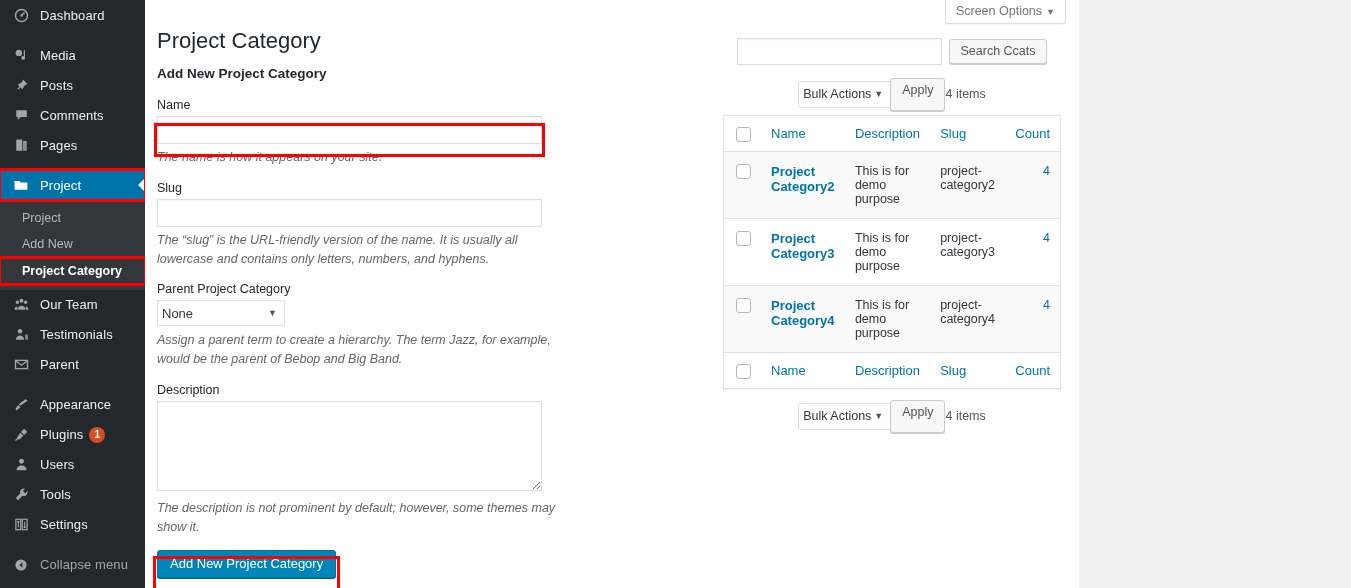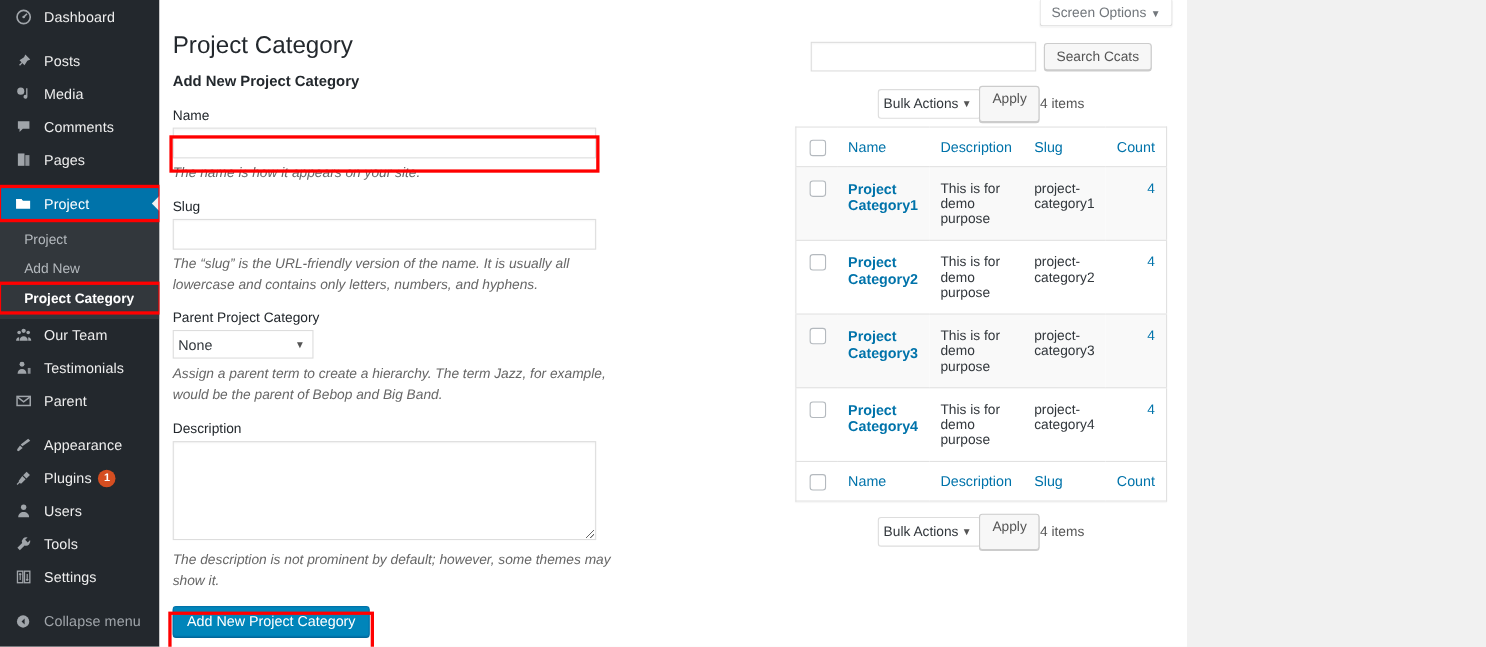--- a/index.html
+++ b/index.html
@@ -226,34 +226,34 @@
               <path d="M10 10 L14 6" stroke="currentColor" stroke-width="2"></path>
               <circle cx="10" cy="10" r="1.6" fill="currentColor"></circle>
             </svg>
           </span>
           <span class="mi-label">Dashboard</span>
         </div>
         <div class="menu-sep"></div>
         <div class="menu-item">
           <span class="mi-icon">
             <svg width="15" height="15" viewBox="0 0 20 20">
+              <circle cx="6.5" cy="6.5" r="4.3" fill="currentColor"></circle>
+              <path d="M13 3 h1.6 v10.2 a2.4 2.4 0 1 1 -1.6 -2.2 Z" fill="currentColor"></path>
+            </svg>
+          </span>
+          <span class="mi-label">Media</span>
+        </div>
+        <div class="menu-item">
+          <span class="mi-icon">
+            <svg width="15" height="15" viewBox="0 0 20 20">
               <path d="M12 2 L18 8 L14.5 9.5 L11 15 L5 9 L10.5 5.5 Z" fill="currentColor"></path>
               <path d="M5 15 L9 11" stroke="currentColor" stroke-width="1.6"></path>
             </svg>
           </span>
           <span class="mi-label">Posts</span>
-        </div>
-        <div class="menu-item">
-          <span class="mi-icon">
-            <svg width="15" height="15" viewBox="0 0 20 20">
-              <circle cx="6.5" cy="6.5" r="4.3" fill="currentColor"></circle>
-              <path d="M13 3 h1.6 v10.2 a2.4 2.4 0 1 1 -1.6 -2.2 Z" fill="currentColor"></path>
-            </svg>
-          </span>
-          <span class="mi-label">Media</span>
         </div>
         <div class="menu-item">
           <span class="mi-icon">
             <svg width="15" height="15" viewBox="0 0 20 20">
               <path d="M3 3 h14 v9 H9 l-4 4 v-4 H3 Z" fill="currentColor"></path>
             </svg>
           </span>
           <span class="mi-label">Comments</span>
         </div>
         <div class="menu-item">
@@ -437,27 +437,20 @@
             <th class="col-cb head-cb">
               <input type="checkbox" class="cb" style="">
             </th>
             <th class="col-name">Name</th>
             <th class="col-desc">Description</th>
             <th class="col-slug">Slug</th>
             <th class="col-count">Count</th>
           </tr>
         </thead>
         <tbody id="table-body">
-            <tr>
-              <td class="col-cb"><input type="checkbox" class="cb" style=""></td>
-              <td class="col-name row-name"><a>Project Category1</a></td>
-              <td class="col-desc">This is for demo purpose</td>
-              <td class="col-slug">project-category1</td>
-              <td class="col-count"><a class="count-link">4</a></td>
-            </tr>
             <tr>
               <td class="col-cb"><input type="checkbox" class="cb" style=""></td>
               <td class="col-name row-name"><a>Project Category2</a></td>
               <td class="col-desc">This is for demo purpose</td>
               <td class="col-slug">project-category2</td>
               <td class="col-count"><a class="count-link">4</a></td>
             </tr>
             <tr>
               <td class="col-cb"><input type="checkbox" class="cb" style=""></td>
               <td class="col-name row-name"><a>Project Category3</a></td>

